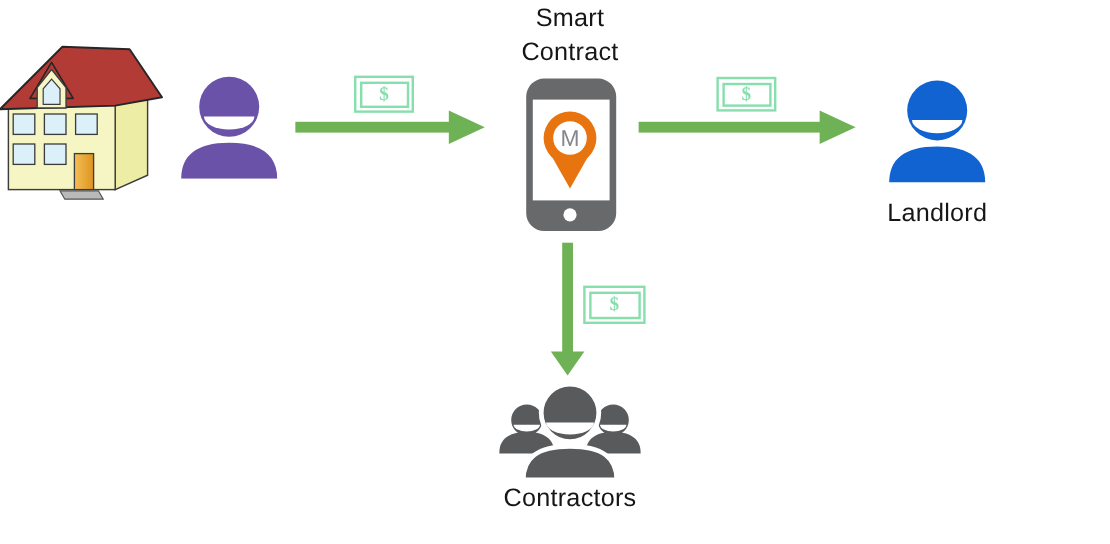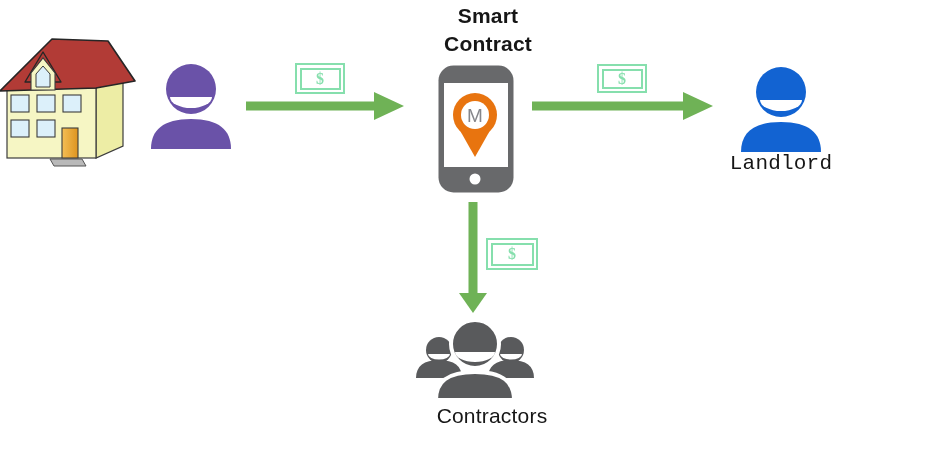--- a/index.html
+++ b/index.html
@@ -60,21 +60,21 @@
   <svg class="abs" style="left:246px;top:91px;" width="160" height="30" viewBox="0 0 160 30">
     <rect x="0" y="10.5" width="130" height="9" fill="var(--arrow-green,#6FB256)"></rect>
     <polygon points="128,1 128,29 158,15" fill="var(--arrow-green,#6FB256)"></polygon>
   </svg>
   <div class="bill" style="left:295px;top:63px;width:50px;height:31px;">
     <div class="bill-inner">
         <span>$</span>
       </div>
   </div>
 
-  <div class="label" style="left:428px;top:2px;width:120px;font-weight:bold;">Smart Contract</div>
+  <div class="label" style="left:415px;top:2px;width:120px;">Smart Contract</div>
   <svg class="abs" style="left:437px;top:64px;" width="78" height="130" viewBox="0 0 78 130">
     <rect x="1.5" y="1.5" width="75" height="127" rx="15" fill="var(--phone-gray,#68696B)"></rect>
     <rect x="7" y="19" width="64" height="84" fill="#fff"></rect>
     <circle cx="38" cy="51" r="22" fill="var(--pin-orange,#E8740F)"></circle>
     <path d="M 21 63 L 55 63 L 38 93 Z" fill="var(--pin-orange,#E8740F)"></path>
     <circle cx="38" cy="51" r="14" fill="#fff"></circle>
     <text x="38" y="58" text-anchor="middle" font-size="19" font-family="Liberation Sans, sans-serif" fill="#85868B">M</text>
     <circle cx="38" cy="115" r="5.5" fill="#fff"></circle>
   </svg>
 
@@ -86,21 +86,21 @@
     <div class="bill-inner">
         <span>$</span>
       </div>
   </div>
 
   <svg class="abs" style="left:740px;top:66px;" width="82" height="86" viewBox="0 0 82 86">
     <circle cx="41" cy="26" r="25" fill="var(--landlord-blue,#1263D2)"></circle>
     <path d="M 20 34 L 62 34 A 21 11 0 0 1 20 34 Z" fill="#fff"></path>
     <path d="M 1 86 L 81 86 C 81 67 69 56 41 56 C 13 56 1 67 1 86 Z" fill="var(--landlord-blue,#1263D2)"></path>
   </svg>
-  <div class="label" style="left:726px;top:150px;width:110px;font-family:Liberation Mono, monospace;">Landlord</div>
+  <div class="label" style="left:726px;top:164px;width:110px;">Landlord</div>
 
   <svg class="abs" style="left:457px;top:202px;" width="34" height="112" viewBox="0 0 34 112">
     <rect x="11.5" y="0" width="9" height="93" fill="var(--arrow-green,#6FB256)"></rect>
     <polygon points="2,91 30,91 16,111" fill="var(--arrow-green,#6FB256)"></polygon>
   </svg>
   <div class="bill" style="left:486px;top:238px;width:52px;height:32px;">
     <div class="bill-inner">
         <span>$</span>
       </div>
   </div>
@@ -109,15 +109,15 @@
     <circle cx="23" cy="30" r="13" fill="var(--contractors-gray,#595A5C)"></circle>
     <path d="M 12 34 L 34 34 A 11 5.5 0 0 1 12 34 Z" fill="#fff"></path>
     <path d="M 0 58 L 46 58 C 46 46 38 40 23 40 C 8 40 0 46 0 58 Z" fill="var(--contractors-gray,#595A5C)"></path>
     <circle cx="95" cy="30" r="13" fill="var(--contractors-gray,#595A5C)"></circle>
     <path d="M 84 34 L 106 34 A 11 5.5 0 0 1 84 34 Z" fill="#fff"></path>
     <path d="M 72 58 L 118 58 C 118 46 110 40 95 40 C 80 40 72 46 72 58 Z" fill="var(--contractors-gray,#595A5C)"></path>
     <circle cx="59" cy="24" r="24" fill="var(--contractors-gray,#595A5C)" stroke="#fff" stroke-width="4"></circle>
     <path d="M 39 32 L 79 32 A 20 10 0 0 1 39 32 Z" fill="#fff"></path>
     <path d="M 20 80 L 98 80 C 98 62 87 52 59 52 C 31 52 20 62 20 80 Z" fill="var(--contractors-gray,#595A5C)" stroke="#fff" stroke-width="4"></path>
   </svg>
-  <div class="label" style="left:417px;top:402px;width:150px;">Contractors</div>
+  <div class="label" style="left:400px;top:402px;width:150px;">Contractors</div>
 
 </div>
 
 </body></html>

